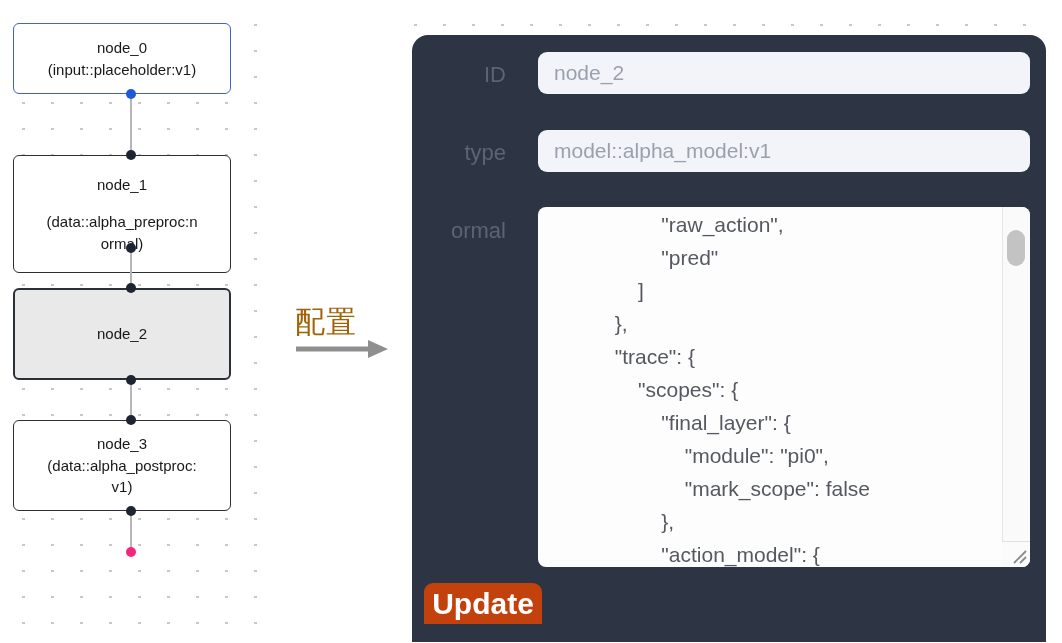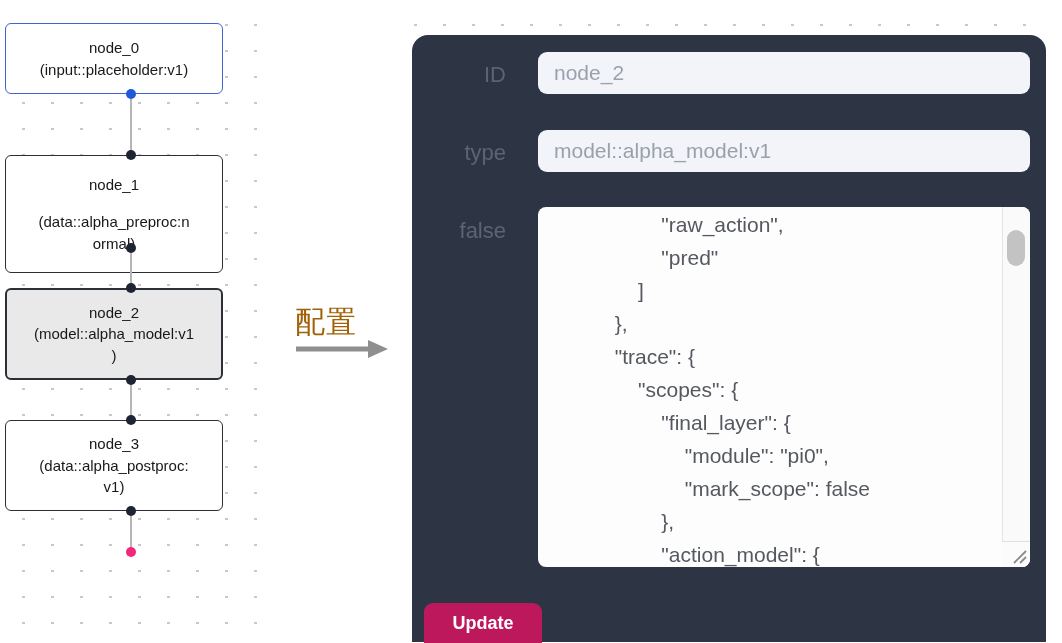--- a/index.html
+++ b/index.html
@@ -12,21 +12,21 @@
     position: absolute;
     background-image: radial-gradient(circle, #c7c7cc 1.3px, rgba(0,0,0,0) 1.5px);
     background-size: 29px 26px;
     background-position: 9px 12px;
   }
   .canvas-left  { left: 0; top: 0; width: 270px; height: 643px; }
   .canvas-right { left: 392px; top: 0; width: 658px; height: 622px; }
 
   
   .node {
-    position: absolute; left: 5px; width: 218px;
+    position: absolute; left: 13px; width: 218px;
     background: #ffffff; border: 1.5px solid #2b3036; border-radius: 6px;
     display: flex; flex-direction: column; align-items: center; justify-content: center;
     text-align: center; color: #17181a; font-size: 15px; line-height: 21.5px;
   }
   .node .subtitle { white-space: pre-line; }
   .node-input    { border-color: #3f63cf; }
   .node-selected { border-color: #2b3036; border-width: 2px; background: #e9e9ea; }
   .node-output   { border-color: #f2267c; }
 
   .edge { position: absolute; left: 130px; width: 2px; background: #b5b5ba; }
@@ -55,23 +55,23 @@
     padding: 1px 0 0 30px; font-family: "Liberation Sans", sans-serif;
     font-size: 21px; line-height: 33px; color: #55595f; white-space: pre; overflow: hidden; }
   .scrollbar { position: absolute; top: 0; right: 0; width: 28px; bottom: 0;
     background: #fafafa; border-left: 1px solid #e5e5e5; }
   .scroll-thumb { position: absolute; left: 4px; top: 23px; width: 18px; height: 36px;
     border-radius: 9px; background: #c3c3c3; }
   .scroll-corner { position: absolute; right: 0; bottom: 0; width: 28px; height: 26px;
     border-top: 1px solid #e0e0e0; background: #fbfbfb; }
   .resize-handle { position: absolute; right: 2px; bottom: 2px; width: 18px; height: 18px;
     cursor: nwse-resize; }
-  .update-btn { position: absolute; left: 12px; top: 568px; width: 118px; height: 41px;
-    background: #be185d; border: none; border-radius: 9px 9px 0 0; color: #ffffff;
-    font-family: "Liberation Sans", sans-serif; font-size: 18px; font-weight: 600;
+  .update-btn { position: absolute; left: 12px; top: 548px; width: 118px; height: 41px;
+    background: #c2410c; border: none; border-radius: 9px 9px 0 0; color: #ffffff;
+    font-family: "Liberation Sans", sans-serif; font-size: 30px; font-weight: 600;
     cursor: pointer; }
 </style>
 </head>
 <body>
 
 <div class="stage">
 
   <div class="dotgrid canvas-left">
 
     <div class="node node-input" style="top:23px;height:71px;">
@@ -80,22 +80,20 @@
     </div>
 
     <div class="node" style="top:155px;height:118px;gap:16px;">
       <div>node_1</div>
       <div class="subtitle">(data::alpha_preproc:n
 ormal)</div>
     </div>
 
     <div class="node node-selected" style="top:288px;height:92px;">
       <div>node_2</div>
-      <div class="subtitle">(model::alpha_model:v1
-)</div>
     </div>
 
     <div class="node" style="top:420px;height:91px;">
       <div>node_3</div>
       <div class="subtitle">(data::alpha_postproc:
 v1)</div>
     </div>
 
 
     <div class="edge" style="top:94px;height:61px;"></div>
@@ -122,21 +120,21 @@
   <div class="dotgrid canvas-right"></div>
 
   <div class="panel">
 
     <div class="field-label" style="top:27px;">ID</div>
     <input class="text-input" style="top: 17px;" type="text" value="node_2">
 
     <div class="field-label" style="top:105px;">type</div>
     <input class="text-input" style="top: 95px;" type="text" value="model::alpha_model:v1">
 
-    <div class="field-label" style="top:183px;">false</div>
+    <div class="field-label" style="top:183px;">ormal</div>
 
     <div class="config-box">
       <pre class="config-pre">                "raw_action",
                 "pred"
             ]
         },
         "trace": {
             "scopes": {
                 "final_layer": {
                     "module": "pi0",

